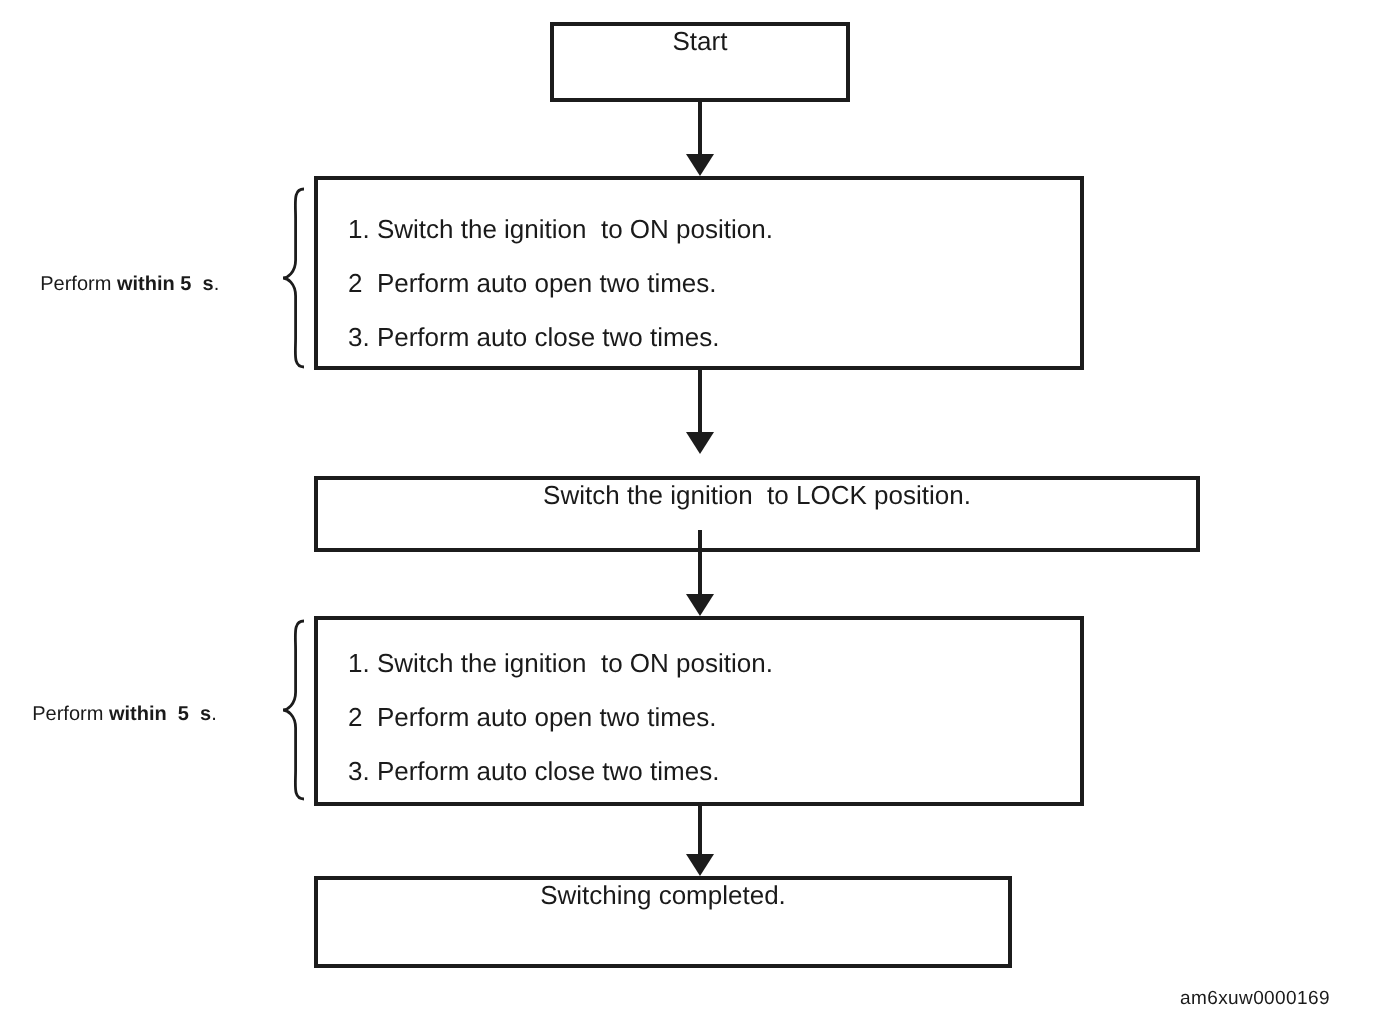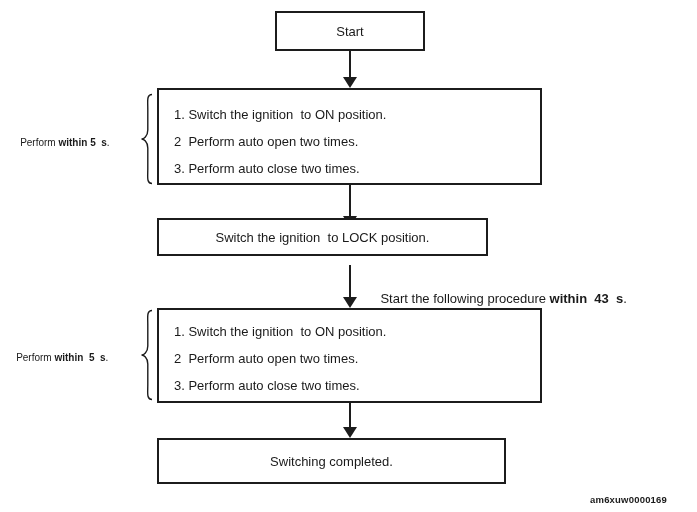--- a/index.html
+++ b/index.html
@@ -16,21 +16,21 @@
 
   .node {
     position: absolute;
     border: 2px solid #1c1c1c;
     background: #ffffff;
     font-size: 13px;
     color: #1a1a1a;
   }
   .node.center {
     display: flex;
-    align-items: center;
+    align-items: flex-start;
     justify-content: center;
     text-align: center;
   }
   .steps {
     padding: 11px 16px 0 15px;
     line-height: 27px;
   }
   .steps .step-line { display: block; white-space: pre; }
 
   .pre { white-space: pre; }
@@ -65,21 +65,21 @@
     font-size: 13px;
     white-space: pre;
   }
 
   .brace { position: absolute; }
   .brace svg { display: block; }
 
   .fig-code {
     position: absolute;
     font-size: 9.5px;
-    font-weight: bold;
+    font-weight: normal;
     letter-spacing: 0.2px;
   }
 </style>
 </head>
 <body>
 
 <div class="canvas">
 
   <div class="node center" style="left:275px; top:11px; width:150px; height:40px;">
     <span>Start</span>
@@ -98,28 +98,25 @@
   </div>
 
   <div class="node steps" style="left:157px; top:88px; width:385px; height:97px;">
     <span class="step-line">1. Switch the ignition  to ON position.</span>
     <span class="step-line">2  Perform auto open two times.</span>
     <span class="step-line">3. Perform auto close two times.</span>
   </div>
 
   <div class="arrow" style="left:343px; top:185px; height:42px;"></div>
 
-  <div class="node center" style="left:157px; top:218px; width:331px; height:38px;">
+  <div class="node center" style="left:157px; top:238px; width:443px; height:38px;">
     <span class="pre">Switch the ignition  to LOCK position.</span>
   </div>
 
   <div class="arrow" style="left:343px; top:265px; height:43px;"></div>
-  <div class="flow-note" style="left:366px; top:276px;">
-    <span class="pre">Start the following procedure </span><b class="pre">within  43  s</b><span class="pre">.</span>
-  </div>
 
   <div class="side-note" style="left:5px; top:341px;">
     <span class="pre">Perform </span><b class="pre">within  5  s</b><span class="pre">.</span>
   </div>
 
   <div class="brace" style="left:139px; top:309px;">
     <svg width="16" height="92" viewBox="0 0 16 92">
       <path d="M13 1.5 C7.5 1.5 8.8 8 8.8 16 L8.8 37 C8.8 43.5 4.5 46 2.5 46 C4.5 46 8.8 48.5 8.8 55 L8.8 76 C8.8 84 7.5 90.5 13 90.5" fill="none" stroke="#1c1c1c" stroke-width="1.4"></path>
     </svg>
   </div>

